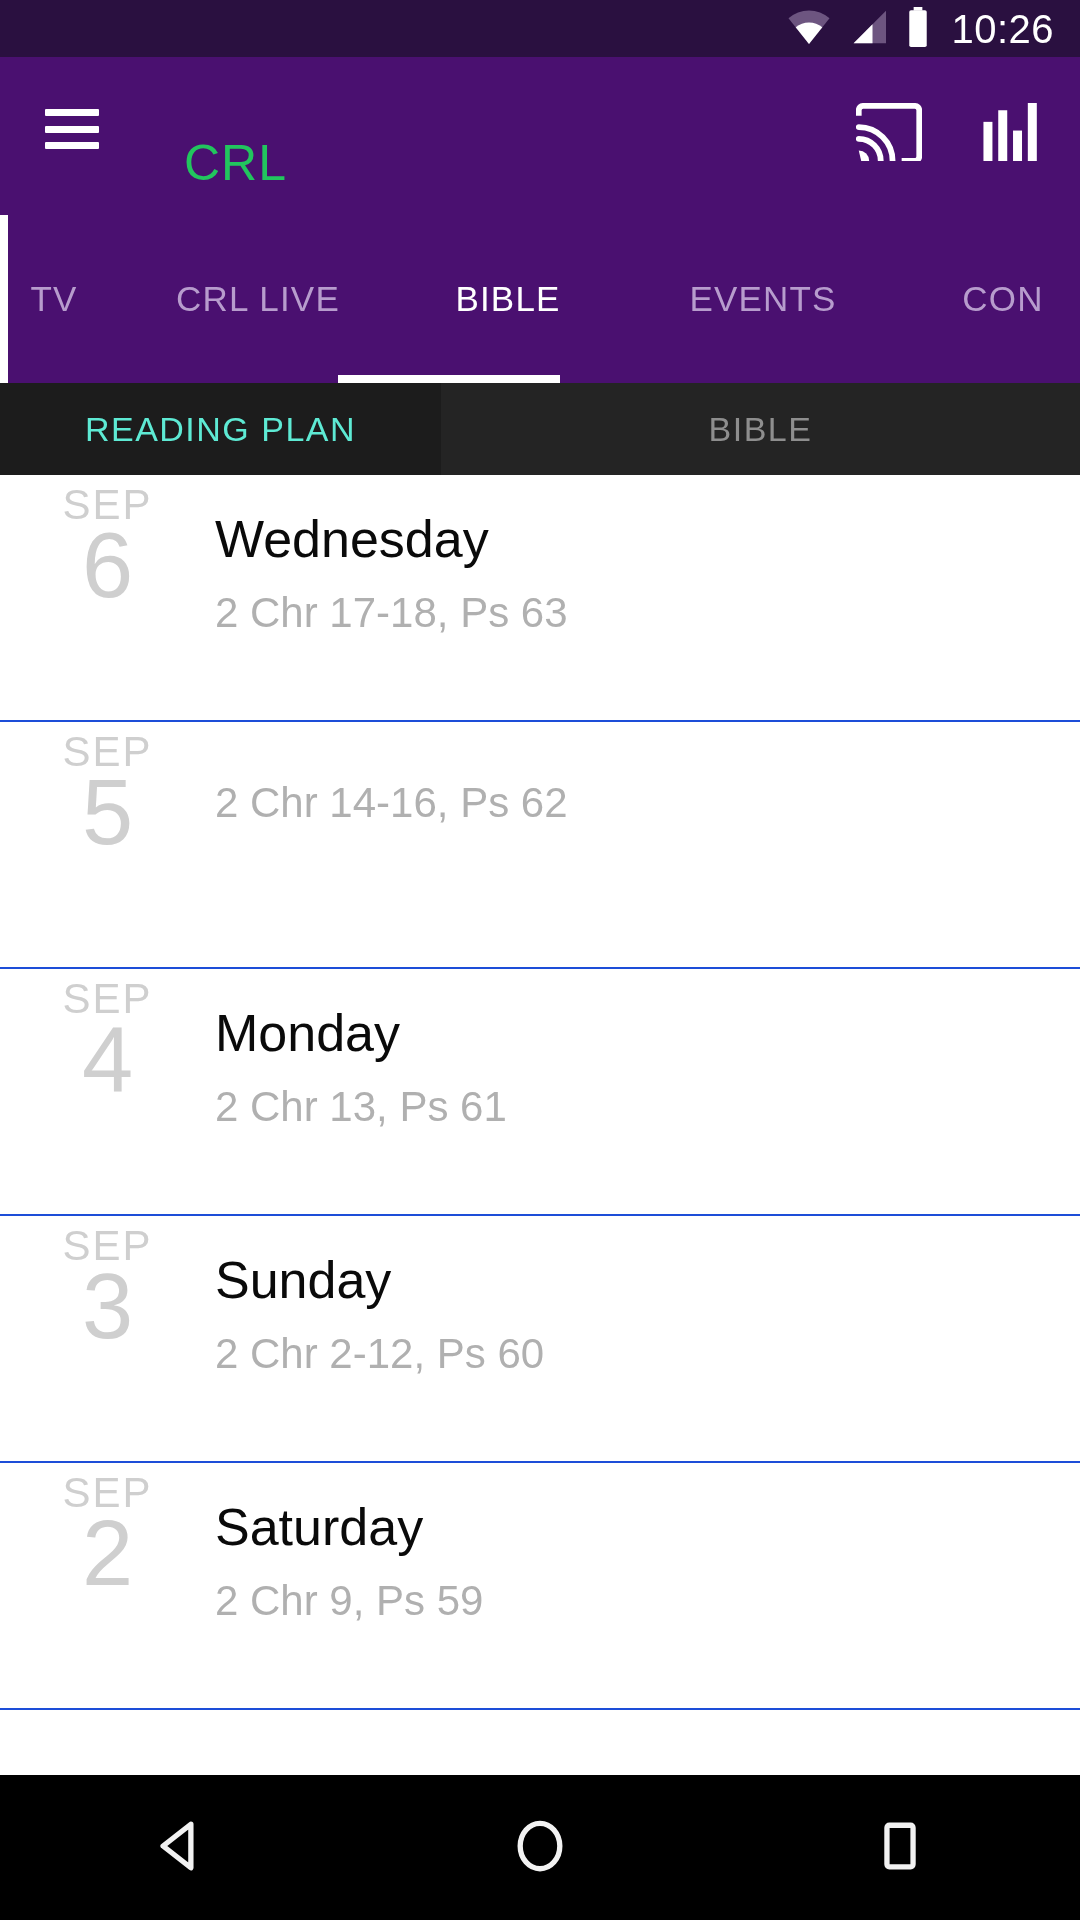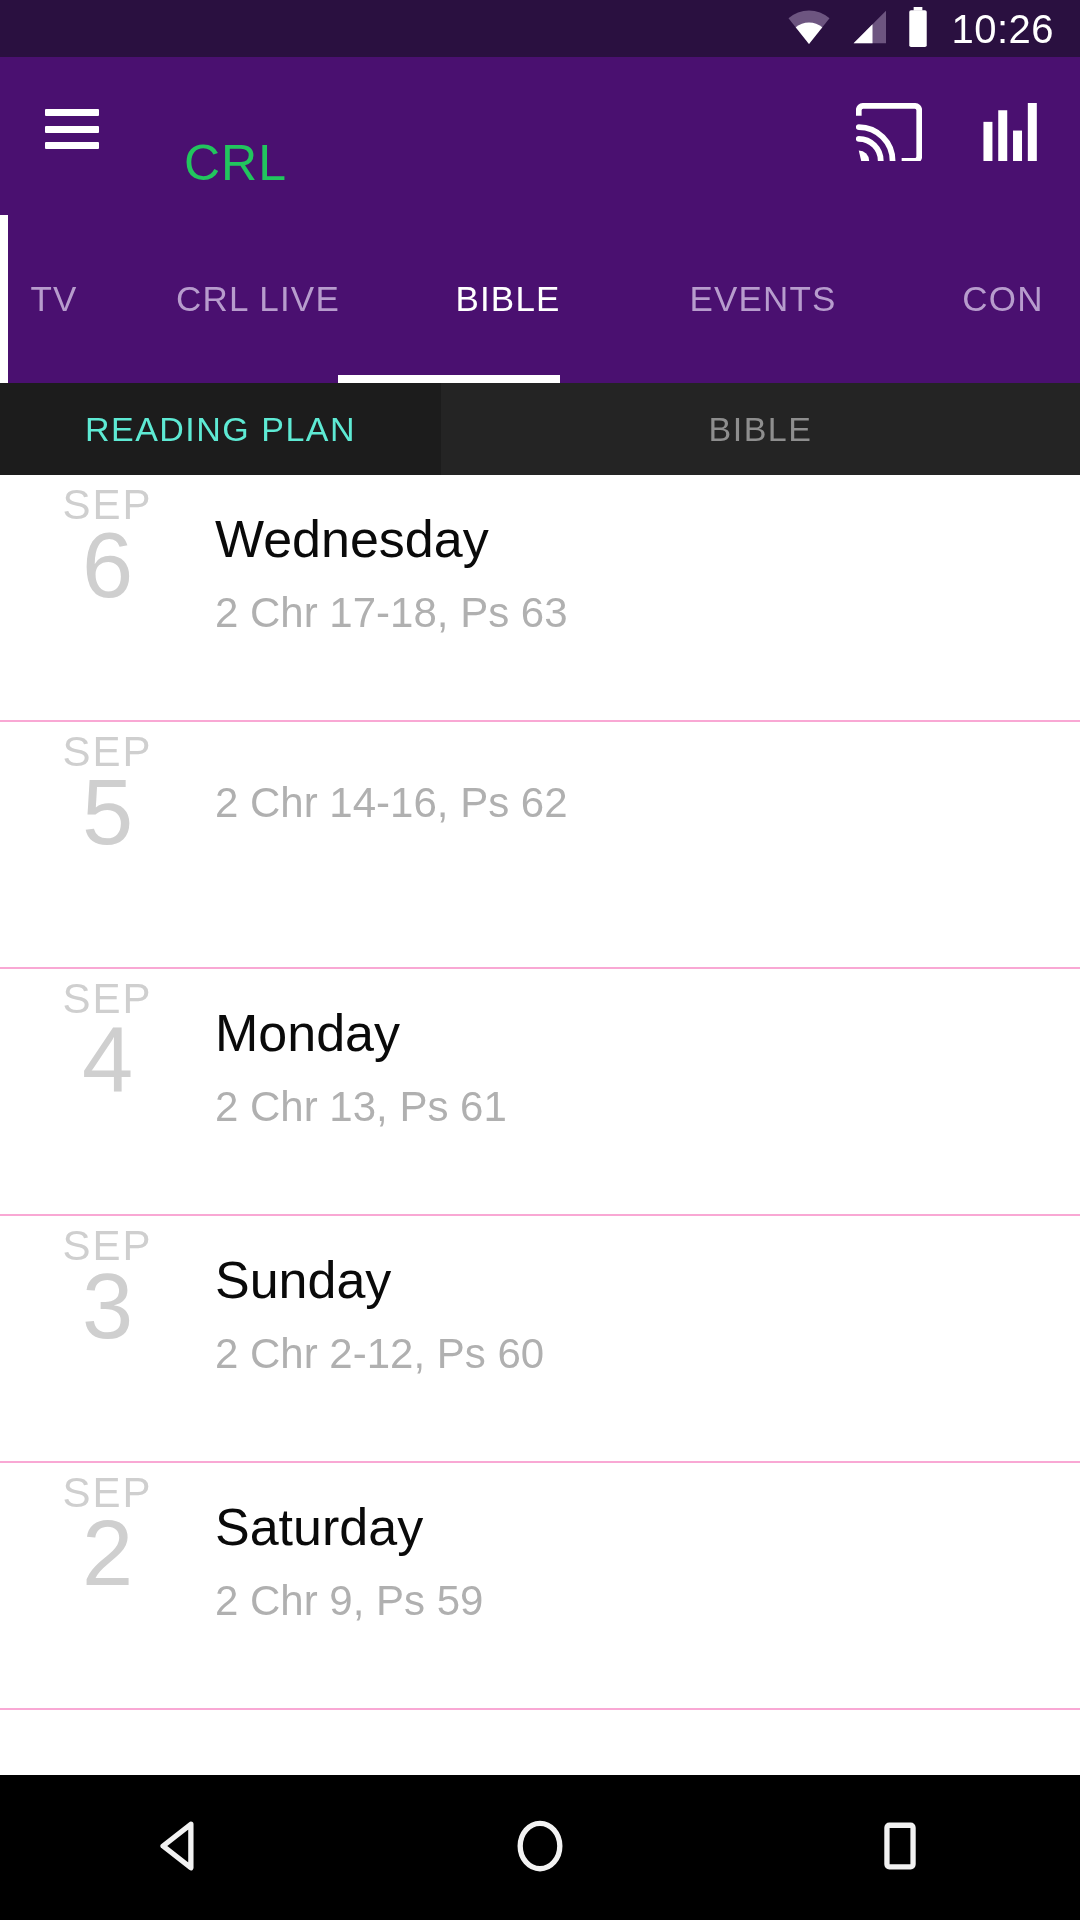--- a/index.html
+++ b/index.html
@@ -69,21 +69,21 @@
   .subtab.unsel { width:639px; background:#242424; color:#8e8e8e; }
 
   
   .list {
     position:absolute; top:475px; left:0; width:1080px; height:1300px;
     background:#ffffff; overflow:hidden;
   }
   .row {
     position:relative; height:247px; width:1080px;
     display:flex; align-items:flex-start;
-    border-bottom:2px solid #f9a8d4;
+    border-bottom:2px solid #1d4ed8;
   }
   .datecol {
     width:215px; flex:0 0 215px;
     display:flex; flex-direction:column; align-items:center;
     padding-top:8px;
   }
   .mon { font-size:42px; color:#cfcfcf; letter-spacing:2px; line-height:1.05; }
   .daynum { font-size:92px; color:#cfcfcf; line-height:0.92; font-weight:300; margin-top:-4px; }
   .textcol { padding-top:36px; }
   .dayname { font-size:52px; color:#0a0a0a; line-height:1.1; }

